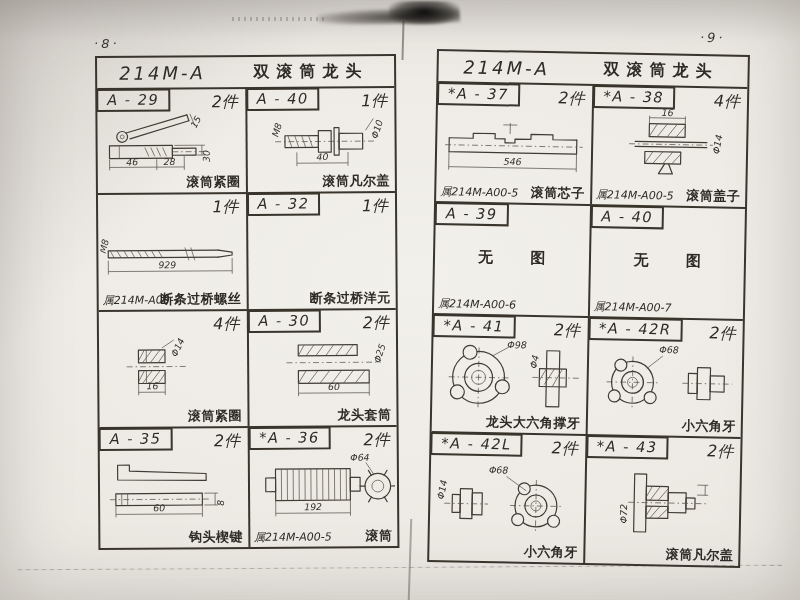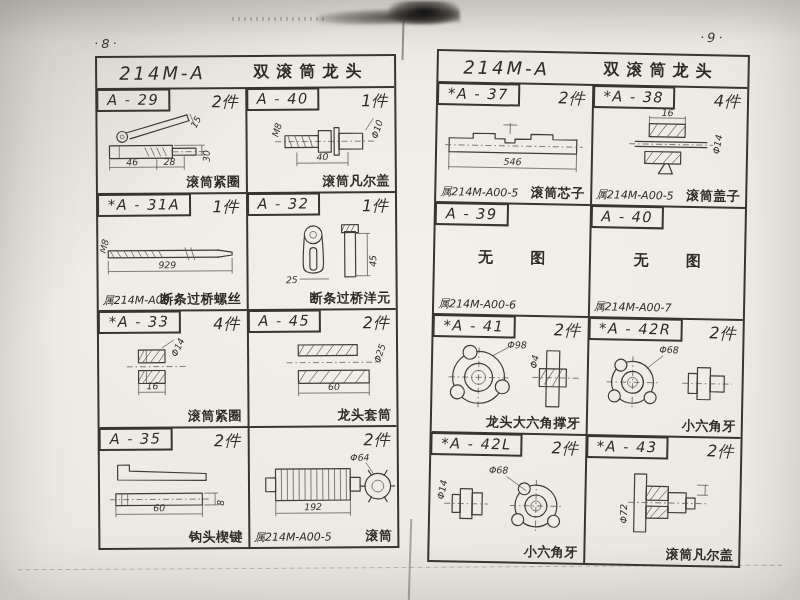--- a/index.html
+++ b/index.html
@@ -129,65 +129,48 @@
           </svg>
         </div>
         <div class="note"></div>
         <div class="cap">滚筒凡尔盖</div>
       </div>
     </div>
 
     <div class="trow r2">
 
       <div class="cell">
-        <div class="idbox"><span>*</span><span>A - 31A</span></div>
         <div class="qty">1件</div>
         <div class="draw">
           <svg viewBox="0 0 146 66" preserveAspectRatio="xMidYMid meet">
             <path class="ln" d="M8,30 H120 M8,37 H120 M8,30 V37"></path>
             <path class="th" d="M10,30 L14,37 M17,30 L21,37 M24,30 L28,37 M31,30 L35,37 M38,30 L42,37 M45,30 L49,37 M52,30 L56,37 M59,30 L63,37"></path>
             <path class="th" d="M86,27 L90,40 M92,27 L96,40"></path>
             <path class="ln" d="M120,30 L134,32 L134,35 L120,37"></path>
             <text class="dim" transform="translate(7,26) rotate(-75)">M8</text>
             <path class="th" d="M8,40 V54 M134,38 V54"></path>
             <line class="th" x1="8" y1="51" x2="134" y2="51"></line>
             <text class="dim" x="68" y="48">929</text>
           </svg>
         </div>
         <div class="note">属214M-A00-7</div>
         <div class="cap">断条过桥螺丝</div>
       </div>
 
       <div class="cell">
         <div class="idbox"><span></span><span>A - 32</span></div>
         <div class="qty">1件</div>
-        <div class="draw">
-          <svg viewBox="0 0 146 66" preserveAspectRatio="xMidYMid meet">
-            <circle class="ln" cx="64" cy="15" r="9"></circle>
-              <circle class="th" cx="64" cy="15" r="3.5"></circle>
-            <path class="ln" d="M55,17 C54,30 53,42 54,48 C54,56 74,56 74,48 C75,42 74,30 73,17"></path>
-            <rect class="ln" x="60.5" y="28" width="7" height="23" rx="3.5"></rect>
-            <rect class="ln" x="96" y="12" width="11" height="46"></rect>
-            <rect class="ln" x="93" y="5" width="17" height="8"></rect>
-            <path class="th" d="M96,5 L93,12 M101,5 L97,13 M106,5 L102,13"></path>
-            <path class="th" d="M50,60 H80"></path>
-            <text class="dim" x="42" y="64">25</text>
-            <path class="th" d="M107,14 H122 M107,57 H122 M119,14 V57"></path>
-            <text class="dim" transform="translate(128,42) rotate(-90)">45</text>
-          </svg>
-        </div>
         <div class="note"></div>
         <div class="cap">断条过桥洋元</div>
       </div>
     </div>
 
     <div class="trow r3">
 
       <div class="cell">
-        <div class="idbox"><span>*</span><span>A - 33</span></div>
         <div class="qty">4件</div>
         <div class="draw">
           <svg viewBox="0 0 146 66" preserveAspectRatio="xMidYMid meet">
             <rect class="ln" x="38" y="12" width="27" height="13"></rect>
             <path class="th" d="M44,12 L38,23 M52,12 L42,25 M60,12 L50,25 M65,15 L58,25"></path>
             <rect class="ln" x="38" y="33" width="27" height="13"></rect>
             <path class="th" d="M44,33 L38,44 M52,33 L42,46 M60,33 L50,46 M65,36 L58,46"></path>
             <line class="th" x1="46" y1="12" x2="46" y2="25"></line>
               <line class="th" x1="46" y1="33" x2="46" y2="46"></line>
             <line class="th dsh" x1="26" y1="29" x2="86" y2="29"></line>
@@ -196,21 +179,21 @@
             <path class="th" d="M38,46 V58 M65,46 V58"></path>
             <line class="th" x1="38" y1="55" x2="65" y2="55"></line>
             <text class="dim" x="52" y="52">16</text>
           </svg>
         </div>
         <div class="note"></div>
         <div class="cap">滚筒紧圈</div>
       </div>
 
       <div class="cell">
-        <div class="idbox"><span></span><span>A - 45</span></div>
+        <div class="idbox"><span></span><span>A - 30</span></div>
         <div class="qty">2件</div>
         <div class="draw">
           <svg viewBox="0 0 146 66" preserveAspectRatio="xMidYMid meet">
             <rect class="ln" x="48" y="8" width="60" height="11"></rect>
             <path class="th" d="M54,8 L48,19 M64,8 L56,19 M74,8 L66,19 M84,8 L76,19 M94,8 L86,19 M104,8 L96,19"></path>
             <rect class="ln" x="48" y="34" width="72" height="13"></rect>
             <path class="th" d="M56,34 L48,47 M68,34 L58,47 M80,34 L70,47 M92,34 L82,47 M104,34 L94,47 M116,34 L106,47"></path>
             <line class="th dsh" x1="36" y1="26" x2="132" y2="26"></line>
             <text class="dim" transform="translate(134,18) rotate(-72)">Φ25</text>
             <path class="th" d="M48,47 V60 M120,47 V60"></path>
@@ -240,20 +223,21 @@
             <text class="dim" x="58" y="56">60</text>
             <path class="th" d="M104,38 H118 M104,50 H118 M115,38 V50"></path>
             <text class="dim" transform="translate(124,48) rotate(-90)">8</text>
           </svg>
         </div>
         <div class="note"></div>
         <div class="cap">钩头楔键</div>
       </div>
 
       <div class="cell">
+        <div class="idbox"><span>*</span><span>A - 36</span></div>
         <div class="qty">2件</div>
         <div class="draw">
           <svg viewBox="0 0 146 72" preserveAspectRatio="xMidYMid meet">
             <rect class="ln" x="24" y="16" width="76" height="32"></rect>
             <path class="th" d="M30,16 V48 M36,16 V48 M42,16 V48 M48,16 V48 M54,16 V48 M60,16 V48 M66,16 V48 M72,16 V48 M78,16 V48 M84,16 V48 M90,16 V48 M96,16 V48"></path>
             <rect class="ln" x="14" y="25" width="10" height="14"></rect>
               <rect class="ln" x="100" y="25" width="10" height="14"></rect>
             <path class="th" d="M24,48 V64 M100,48 V64"></path>
             <line class="th" x1="24" y1="61" x2="100" y2="61"></line>
             <text class="dim" x="62" y="58">192</text>

